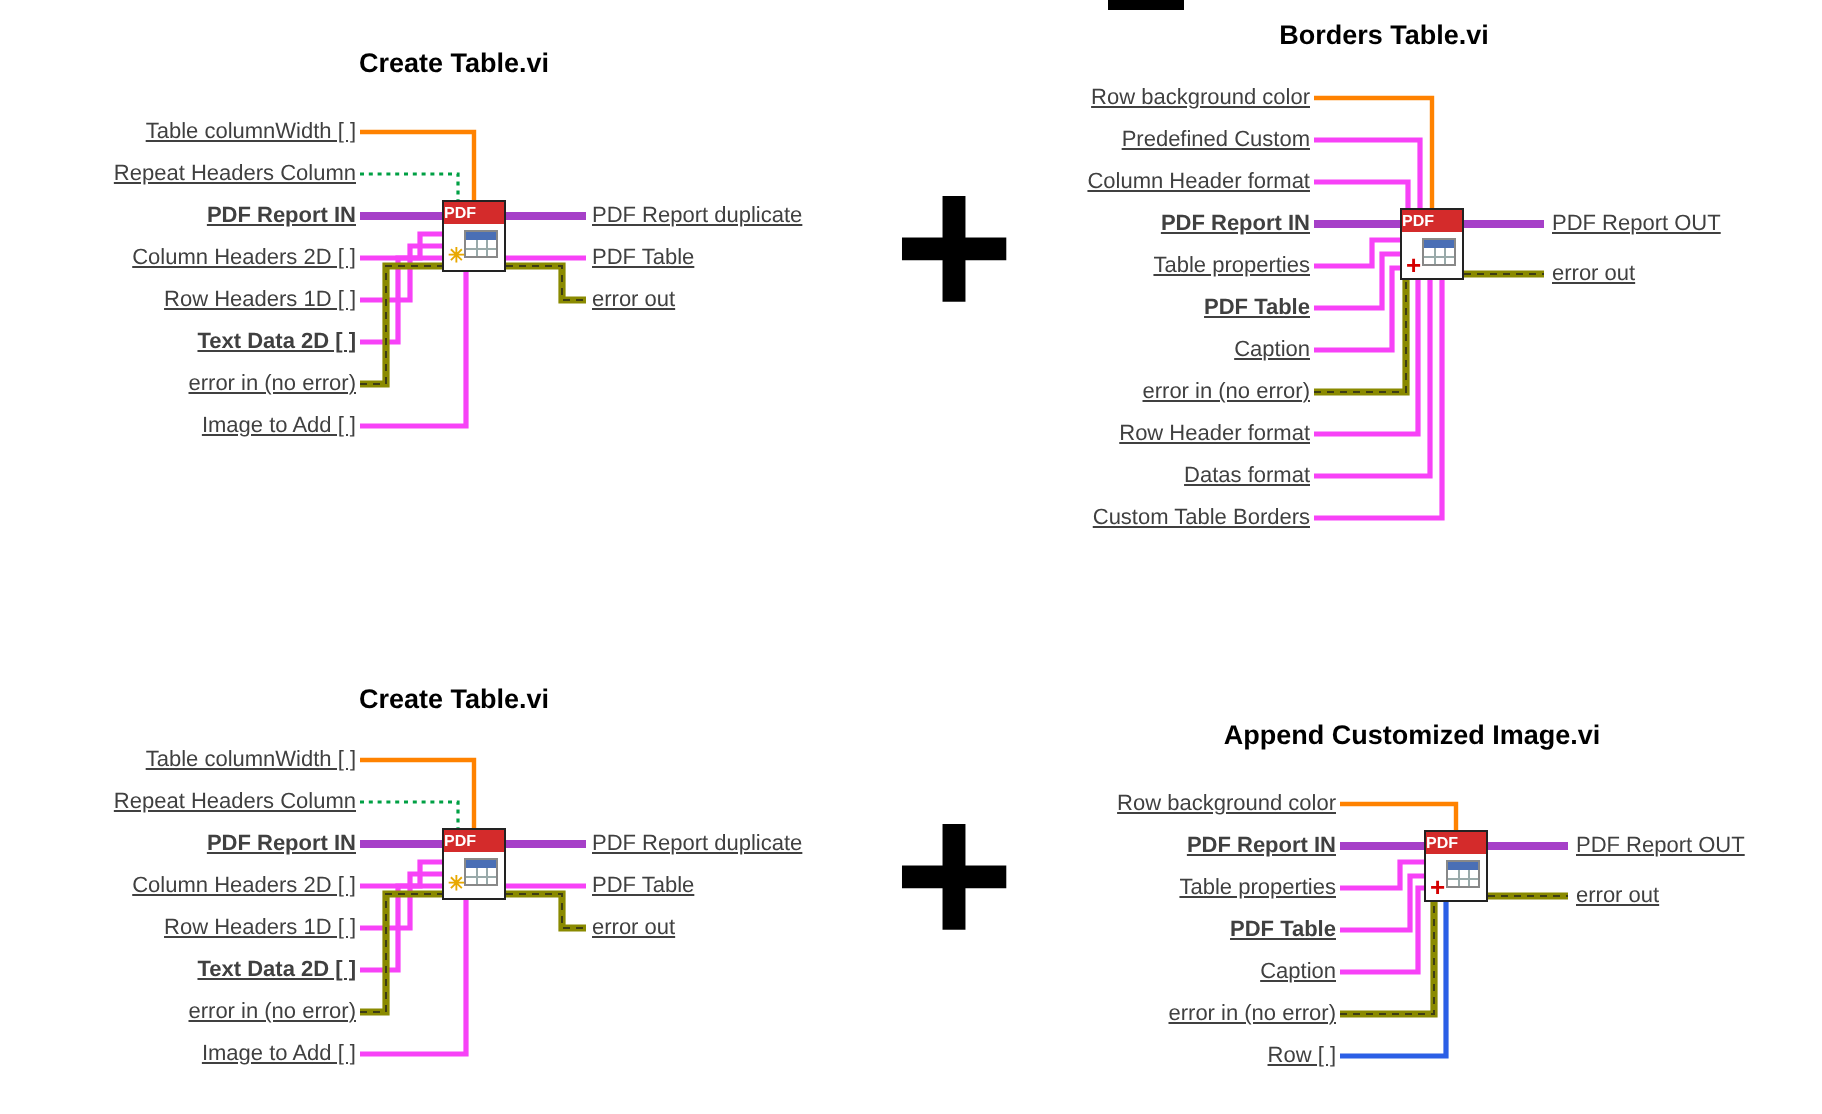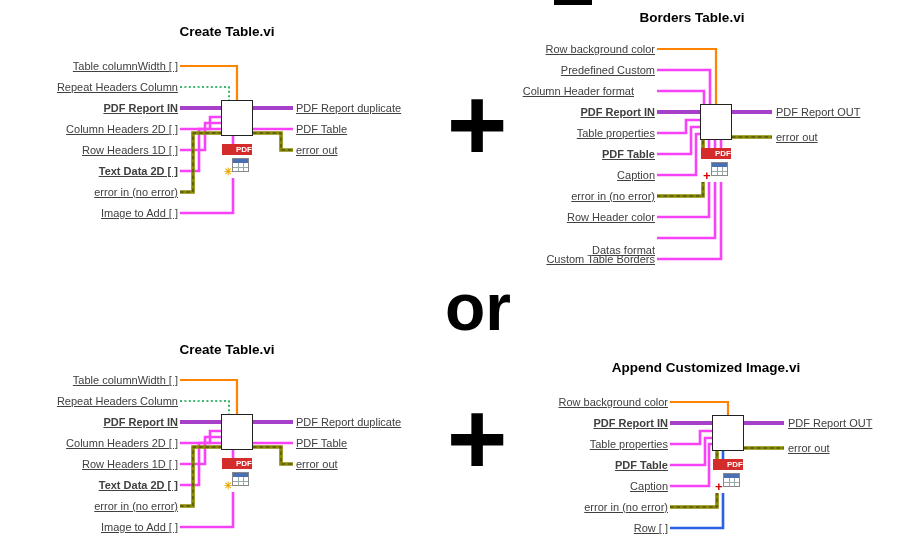--- a/index.html
+++ b/index.html
@@ -20,21 +20,21 @@
   .w-orange { stroke:var(--orange); stroke-width:2.2; }
   .w-green  { stroke:var(--green);  stroke-width:1.6; stroke-dasharray:2 2.4; }
   .w-purple { stroke:var(--purple); stroke-width:4; }
   .w-pink   { stroke:var(--pink);   stroke-width:2.6; }
   .w-olive  { stroke:var(--olive);  stroke-width:3.6; }
   .w-olived { stroke:#3d3d14;       stroke-width:1;   stroke-dasharray:3.5 3; }
   .w-blue   { stroke:var(--blue);   stroke-width:2.6; }
 
   .vi-icon { position:absolute; width:32px; height:36px; border:1px solid #222; background:#fff; }
   .vi-head { height:11px; background:var(--icon_red); color:#fff; font-size:8px; font-weight:bold;
-             text-align:right; line-height:11px;margin-top:43px; }
+             text-align:left; line-height:11px; }
   .vi-body { position:relative; height:23px; background:#fff; }
   .vi-grid { position:absolute; right:3px; top:3px; width:17px; height:14px; border:1px solid #888;
              background-color:#fff;
              background-image:
                linear-gradient(to bottom, var(--icon_blue) 0 4px, rgba(0,0,0,0) 4px),
                linear-gradient(to right, rgba(0,0,0,0) 0 5px, #9aa 5px 6px, rgba(0,0,0,0) 6px 10px, #9aa 10px 11px, rgba(0,0,0,0) 11px),
                linear-gradient(to bottom, rgba(0,0,0,0) 0 8px, #9aa 8px 9px, rgba(0,0,0,0) 9px); }
   .vi-glyph { position:absolute; left:2px; bottom:1px; font-weight:bold; line-height:11px; }
   .vi-glyph.create { color:#E8A800; font-size:10px; }
   .vi-glyph.append { color:#D40000; font-size:13px; }
@@ -132,41 +132,40 @@
       </div>
     </div>
   </div>
 
   <div class="bigplus" style="left:477px;top:124px">+</div>
 
   <div class="module">
     <div class="title" style="left:692px;top:10px">Borders Table.vi</div>
     <div class="lbl in" style="left:425px;width:230px;top:41px">Row background color</div>
     <div class="lbl in" style="left:425px;width:230px;top:62px">Predefined Custom</div>
-    <div class="lbl in" style="left:404px;width:230px;top:83px">Column Header format</div>
+    <div class="lbl in" style="left:425px;width:230px;top:83px">Column Header format</div>
     <div class="lbl in b" style="left:425px;width:230px;top:104px">PDF Report IN</div>
     <div class="lbl in" style="left:425px;width:230px;top:125px">Table properties</div>
     <div class="lbl in b" style="left:425px;width:230px;top:146px">PDF Table</div>
     <div class="lbl in" style="left:425px;width:230px;top:167px">Caption</div>
     <div class="lbl in" style="left:425px;width:230px;top:188px">error in (no error)</div>
-    <div class="lbl in" style="left:425px;width:230px;top:209px">Row Header color</div>
-    <div class="lbl in" style="left:425px;width:230px;top:242px">Datas format</div>
+    <div class="lbl in" style="left:425px;width:230px;top:209px">Row Header format</div>
+    <div class="lbl in" style="left:425px;width:230px;top:230px">Datas format</div>
     <div class="lbl in" style="left:425px;width:230px;top:251px">Custom Table Borders</div>
     <div class="lbl out" style="left:776px;top:104px">PDF Report OUT</div>
     <div class="lbl out" style="left:776px;top:129px">error out</div>
     <div class="vi-icon" style="left:700px;top:104px">
       <div class="vi-head">PDF</div>
       <div class="vi-body">
         <div class="vi-grid"></div>
         <span class="vi-glyph append">+</span>
       </div>
     </div>
   </div>
 
-  <div class="bigor" style="left:478px;top:307px">or</div>
 
   <div class="module">
     <div class="title" style="left:227px;top:342px">Create Table.vi</div>
     <div class="lbl in" style="left:0;width:178px;top:372px">Table columnWidth [ ]</div>
     <div class="lbl in" style="left:0;width:178px;top:393px">Repeat Headers Column</div>
     <div class="lbl in b" style="left:0;width:178px;top:414px">PDF Report IN</div>
     <div class="lbl in" style="left:0;width:178px;top:435px">Column Headers 2D [ ]</div>
     <div class="lbl in" style="left:0;width:178px;top:456px">Row Headers 1D [ ]</div>
     <div class="lbl in b" style="left:0;width:178px;top:477px">Text Data 2D [ ]</div>
     <div class="lbl in" style="left:0;width:178px;top:498px">error in (no error)</div>

